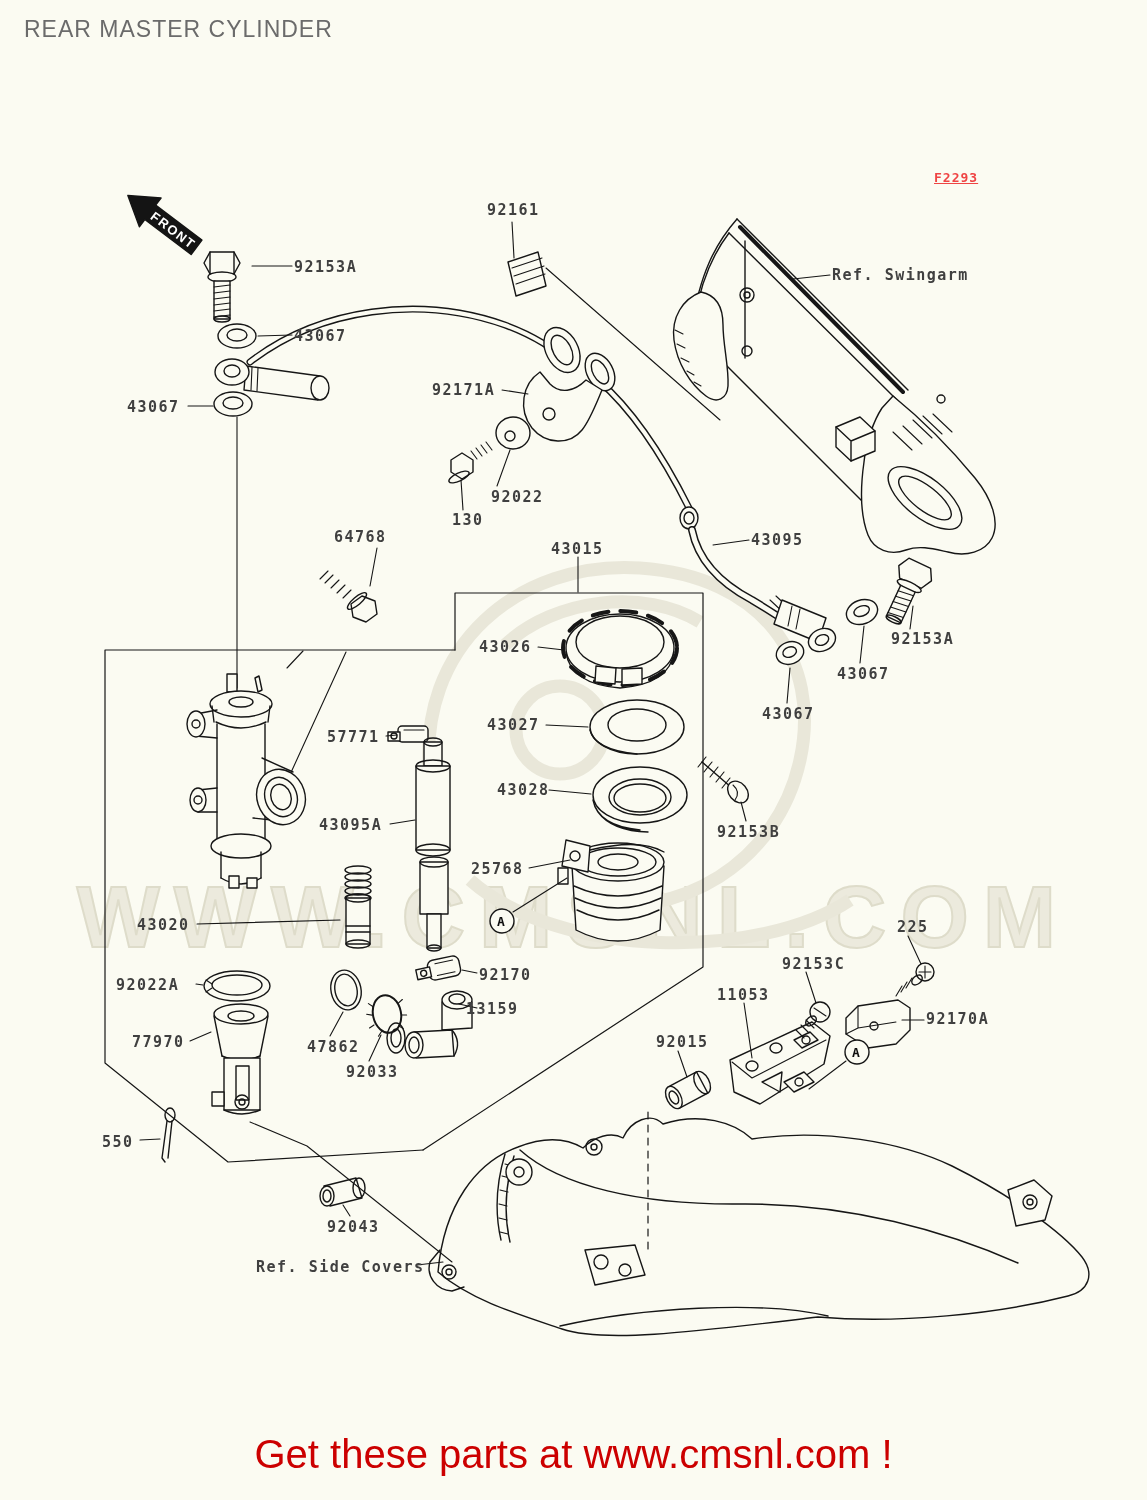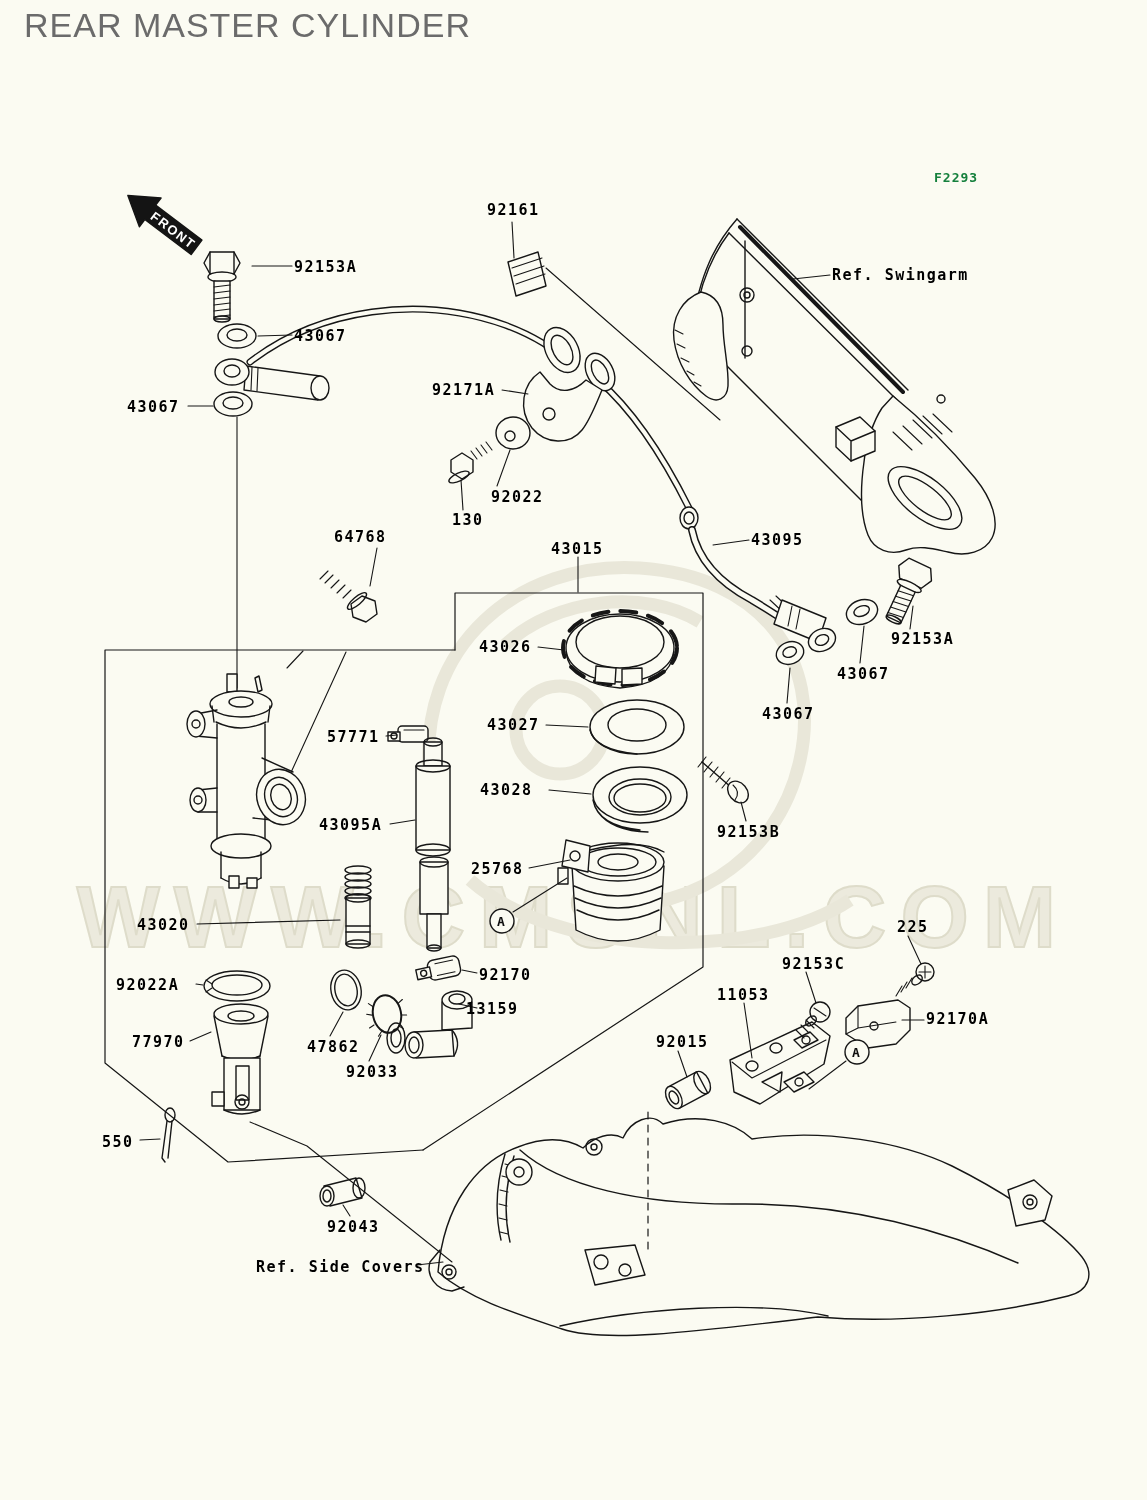--- a/index.html
+++ b/index.html
@@ -1,25 +1,25 @@
 <!DOCTYPE html>
 <html><head>
 <meta charset="utf-8">
 <style>
   html,body{margin:0;padding:0;}
   #stage{position:relative;width:1147px;height:1500px;background:#fbfbf2;overflow:hidden;
          font-family:"Liberation Sans",sans-serif;}
-  .title{position:absolute;left:24px;top:6px;font-size:34px;color:#6b6b6b;letter-spacing:1px;white-space:nowrap;}
+  .title{position:absolute;left:24px;top:16px;font-size:23px;color:#6b6b6b;letter-spacing:1px;white-space:nowrap;}
   .figcode{position:absolute;left:934px;top:170px;font:bold 13px "DejaVu Sans Mono",monospace;
-           color:#15803d;letter-spacing:1px;}
+           color:#ef4444;letter-spacing:1px;text-decoration:underline;}
   .wmtext{position:absolute;left:0;right:0;top:866px;text-align:center;
           font:bold 88px "Liberation Sans",sans-serif;letter-spacing:14px;color:#eceadd;
           -webkit-text-stroke:2px #dedcca;white-space:nowrap;}
   .plabel{position:absolute;font:bold 15px "DejaVu Sans Mono",monospace;letter-spacing:1.5px;
-          color:#000000;white-space:nowrap;}
+          color:#404040;white-space:nowrap;}
   .banner{position:absolute;left:0;right:0;top:1432px;text-align:center;
           font-size:40px;color:#cc0000;white-space:nowrap;}
   svg.diagram{position:absolute;left:0;top:0;}
   svg .f{fill:#fbfbf2;}
   svg .ld{stroke-width:1.1;}
   svg .dsh{stroke-dasharray:7 6;}
   svg text.atext{font:bold 13px "DejaVu Sans Mono",monospace;fill:#0e0e0e;stroke:none;}
   svg text.fronttext{font:bold 13px "Liberation Sans",sans-serif;fill:#ffffff;stroke:none;letter-spacing:1.5px;}
 </style>
 </head>
@@ -449,34 +449,35 @@
   <div class="plabel" style="left:452px;top:511px">130</div>
   <div class="plabel" style="left:832px;top:266px">Ref. Swingarm</div>
   <div class="plabel" style="left:334px;top:528px">64768</div>
   <div class="plabel" style="left:551px;top:540px">43015</div>
   <div class="plabel" style="left:751px;top:531px">43095</div>
   <div class="plabel" style="left:891px;top:630px">92153A</div>
   <div class="plabel" style="left:837px;top:665px">43067</div>
   <div class="plabel" style="left:762px;top:705px">43067</div>
   <div class="plabel" style="left:479px;top:638px">43026</div>
   <div class="plabel" style="left:487px;top:716px">43027</div>
-  <div class="plabel" style="left:480px;top:781px">43028</div>
+  <div class="plabel" style="left:497px;top:781px">43028</div>
   <div class="plabel" style="left:327px;top:728px">57771</div>
   <div class="plabel" style="left:319px;top:816px">43095A</div>
   <div class="plabel" style="left:471px;top:860px">25768</div>
   <div class="plabel" style="left:717px;top:823px">92153B</div>
   <div class="plabel" style="left:137px;top:916px">43020</div>
   <div class="plabel" style="left:116px;top:976px">92022A</div>
   <div class="plabel" style="left:132px;top:1033px">77970</div>
   <div class="plabel" style="left:307px;top:1038px">47862</div>
   <div class="plabel" style="left:346px;top:1063px">92033</div>
   <div class="plabel" style="left:479px;top:966px">92170</div>
   <div class="plabel" style="left:466px;top:1000px">13159</div>
   <div class="plabel" style="left:102px;top:1133px">550</div>
   <div class="plabel" style="left:327px;top:1218px">92043</div>
   <div class="plabel" style="left:256px;top:1258px">Ref. Side Covers</div>
   <div class="plabel" style="left:897px;top:918px">225</div>
   <div class="plabel" style="left:782px;top:955px">92153C</div>
   <div class="plabel" style="left:717px;top:986px">11053</div>
   <div class="plabel" style="left:926px;top:1010px">92170A</div>
   <div class="plabel" style="left:656px;top:1033px">92015</div>
 
+  <div class="banner">Get these parts at www.cmsnl.com !</div>
 </div>
 
 </body></html>

